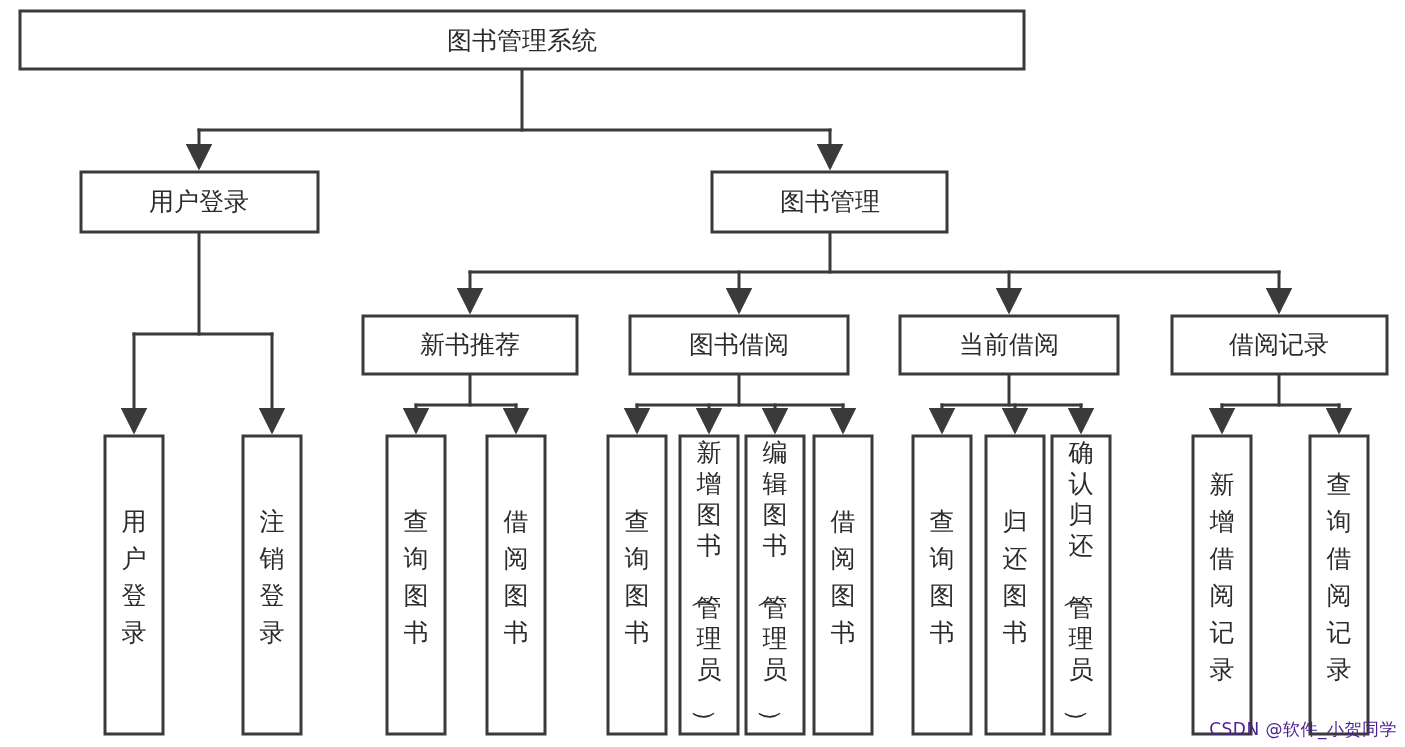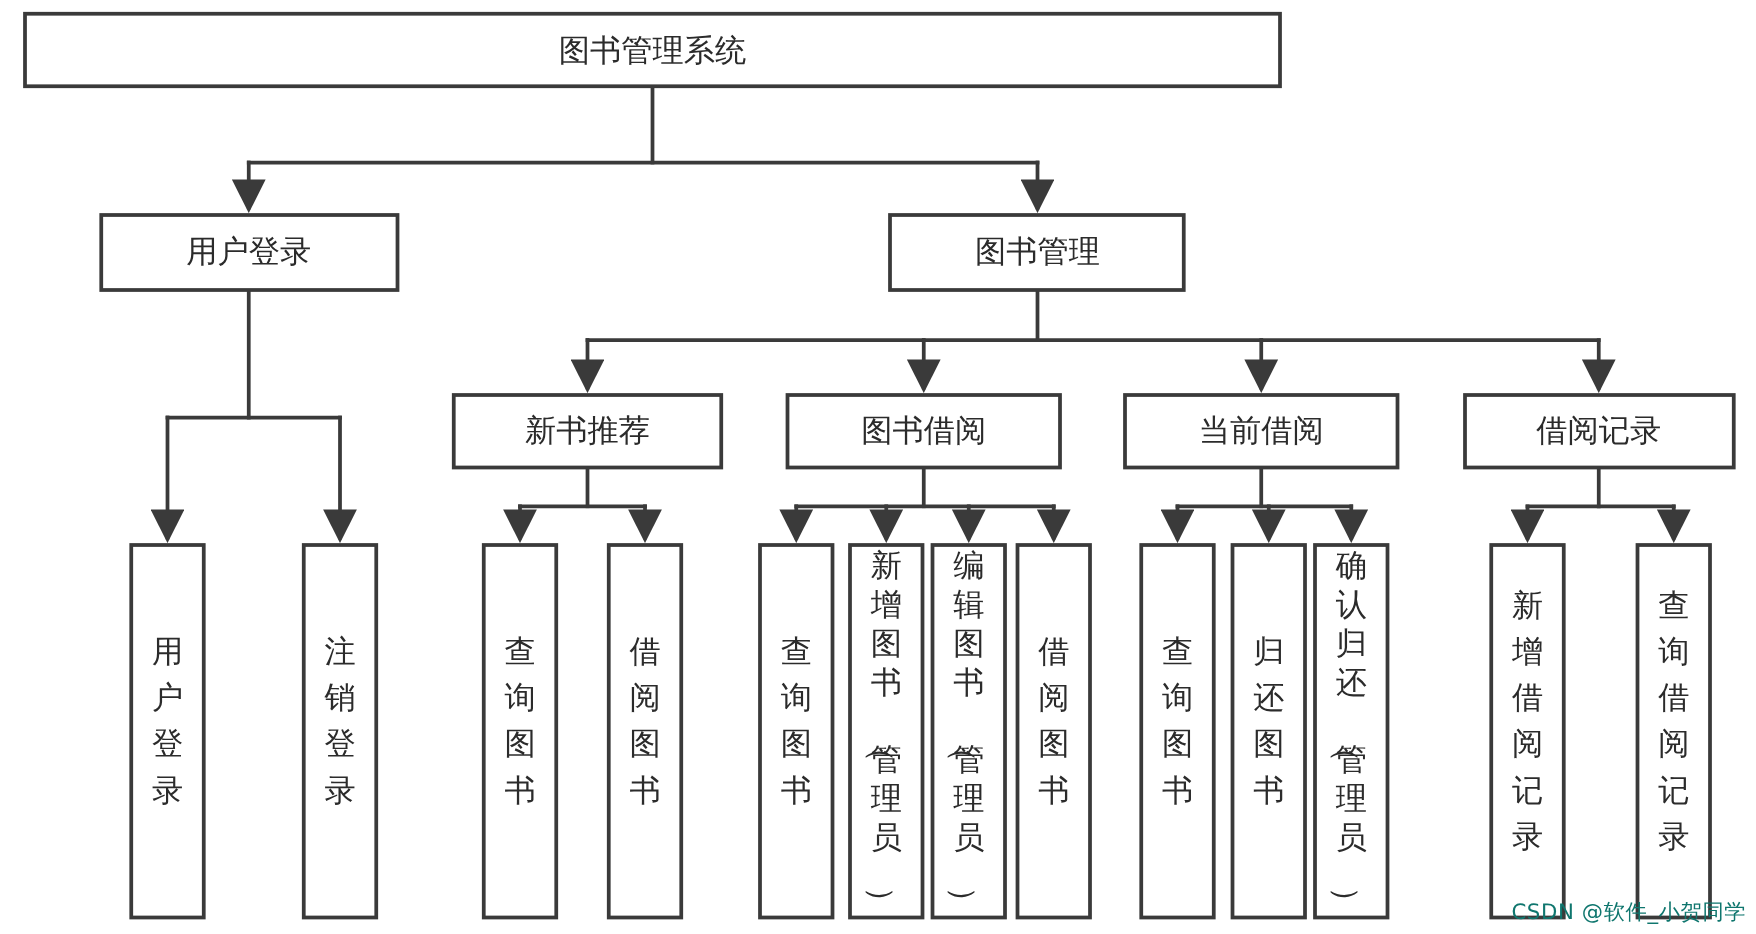--- a/index.html
+++ b/index.html
@@ -47,21 +47,21 @@
   .arrow-head {
     fill: #3a3a3a;
     stroke: none;
   }
   .watermark {
     position: absolute;
     right: 8px;
     bottom: 6px;
     font-family: "DejaVu Sans", "Liberation Sans", sans-serif;
     font-size: 17px;
-    color: #0f766e;
+    color: #4c1d95;
     white-space: nowrap;
     letter-spacing: 0.5px;
     pointer-events: none;
   }
 </style>
 </head>
 <body>
 
 <svg id="diagram" viewBox="0 0 1405 747" xmlns="http://www.w3.org/2000/svg">
 

